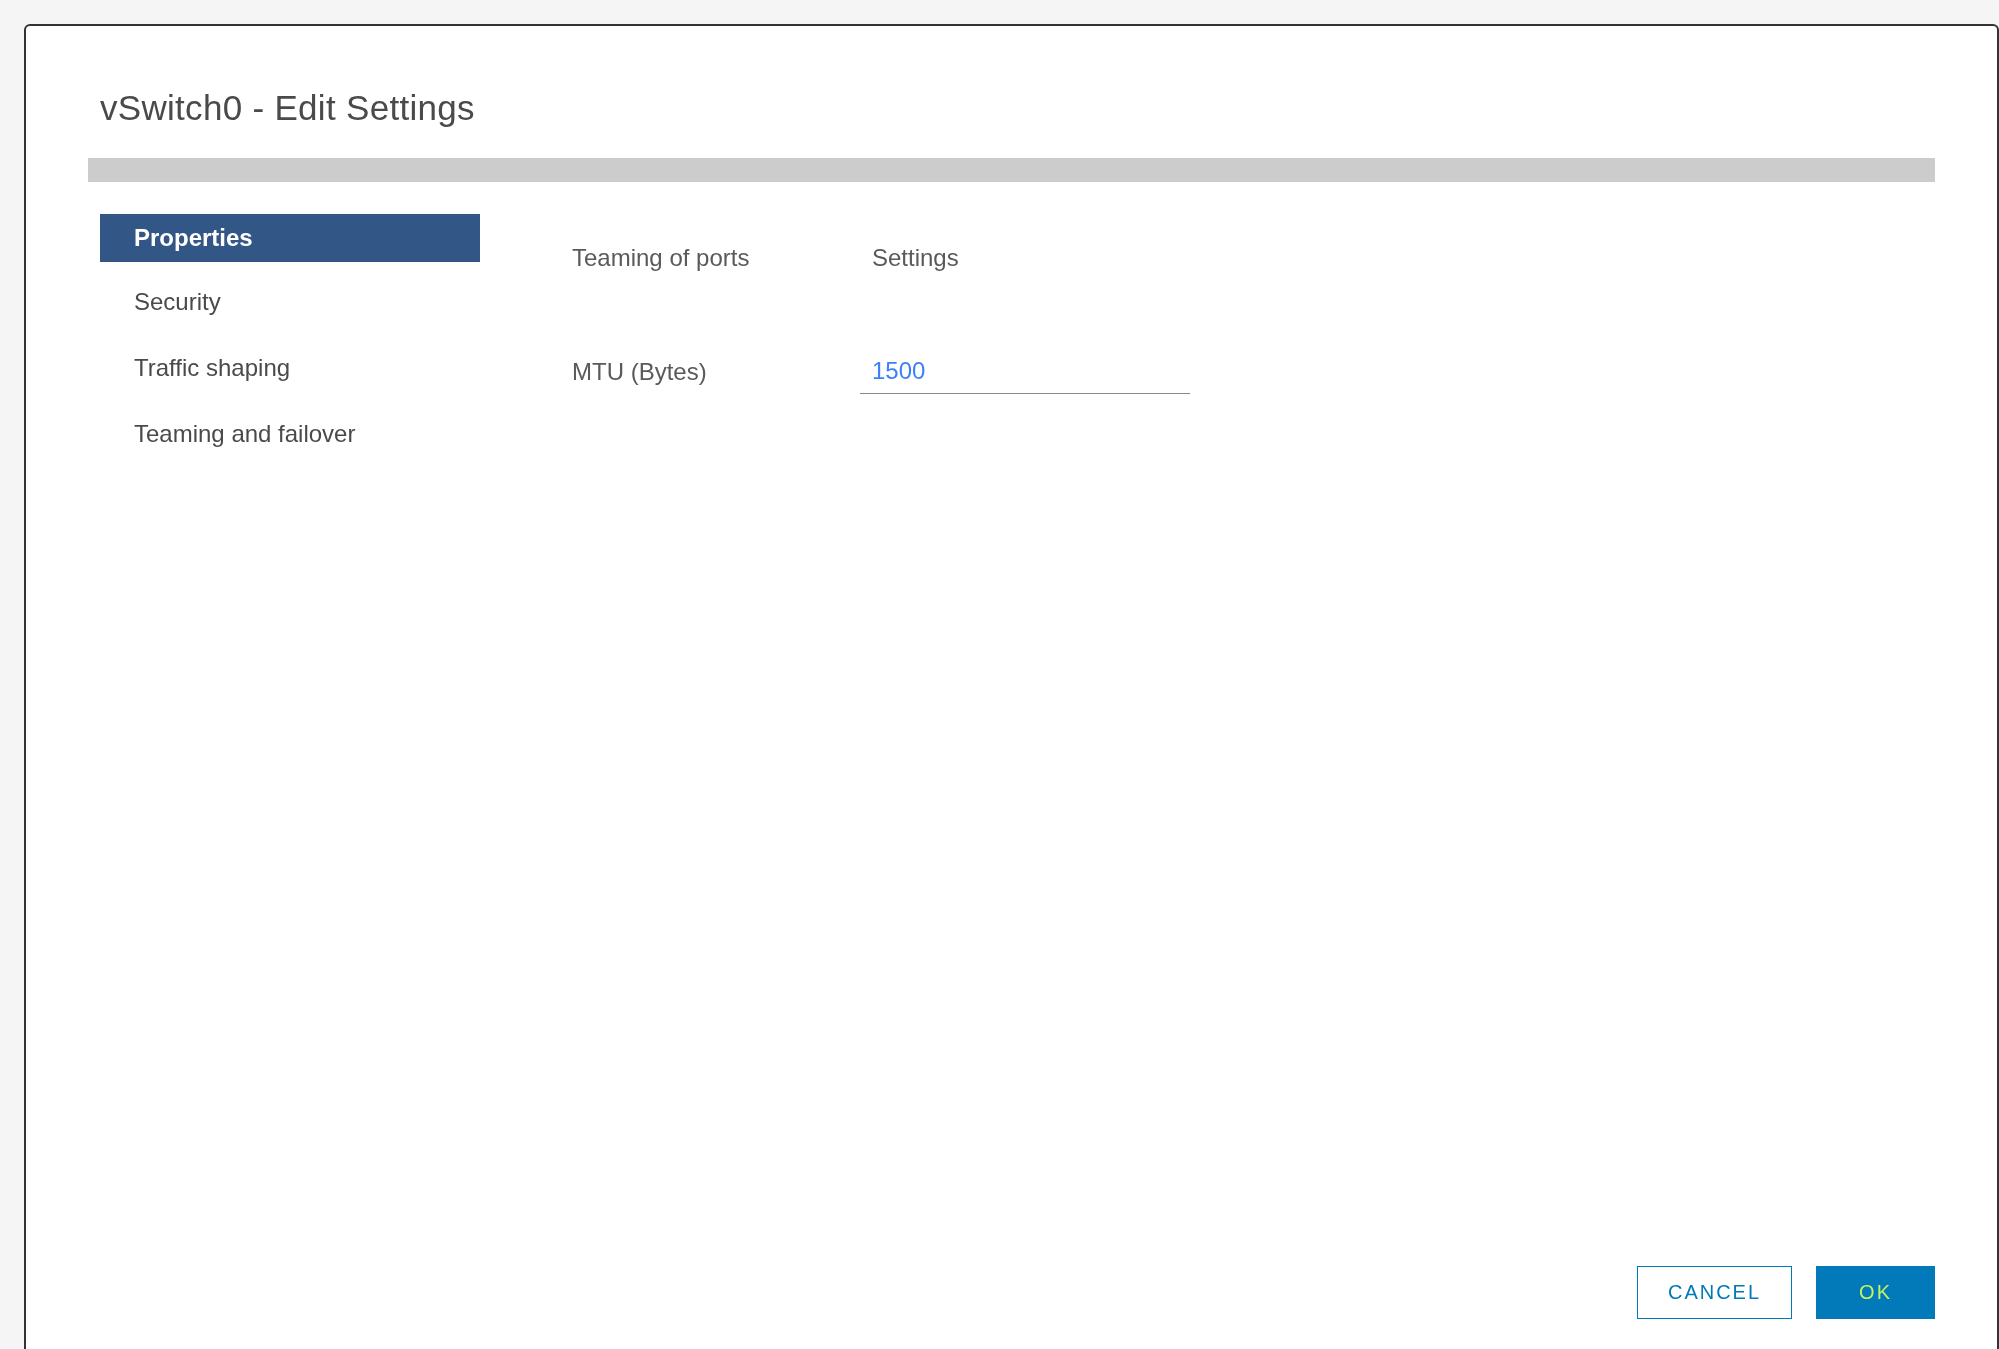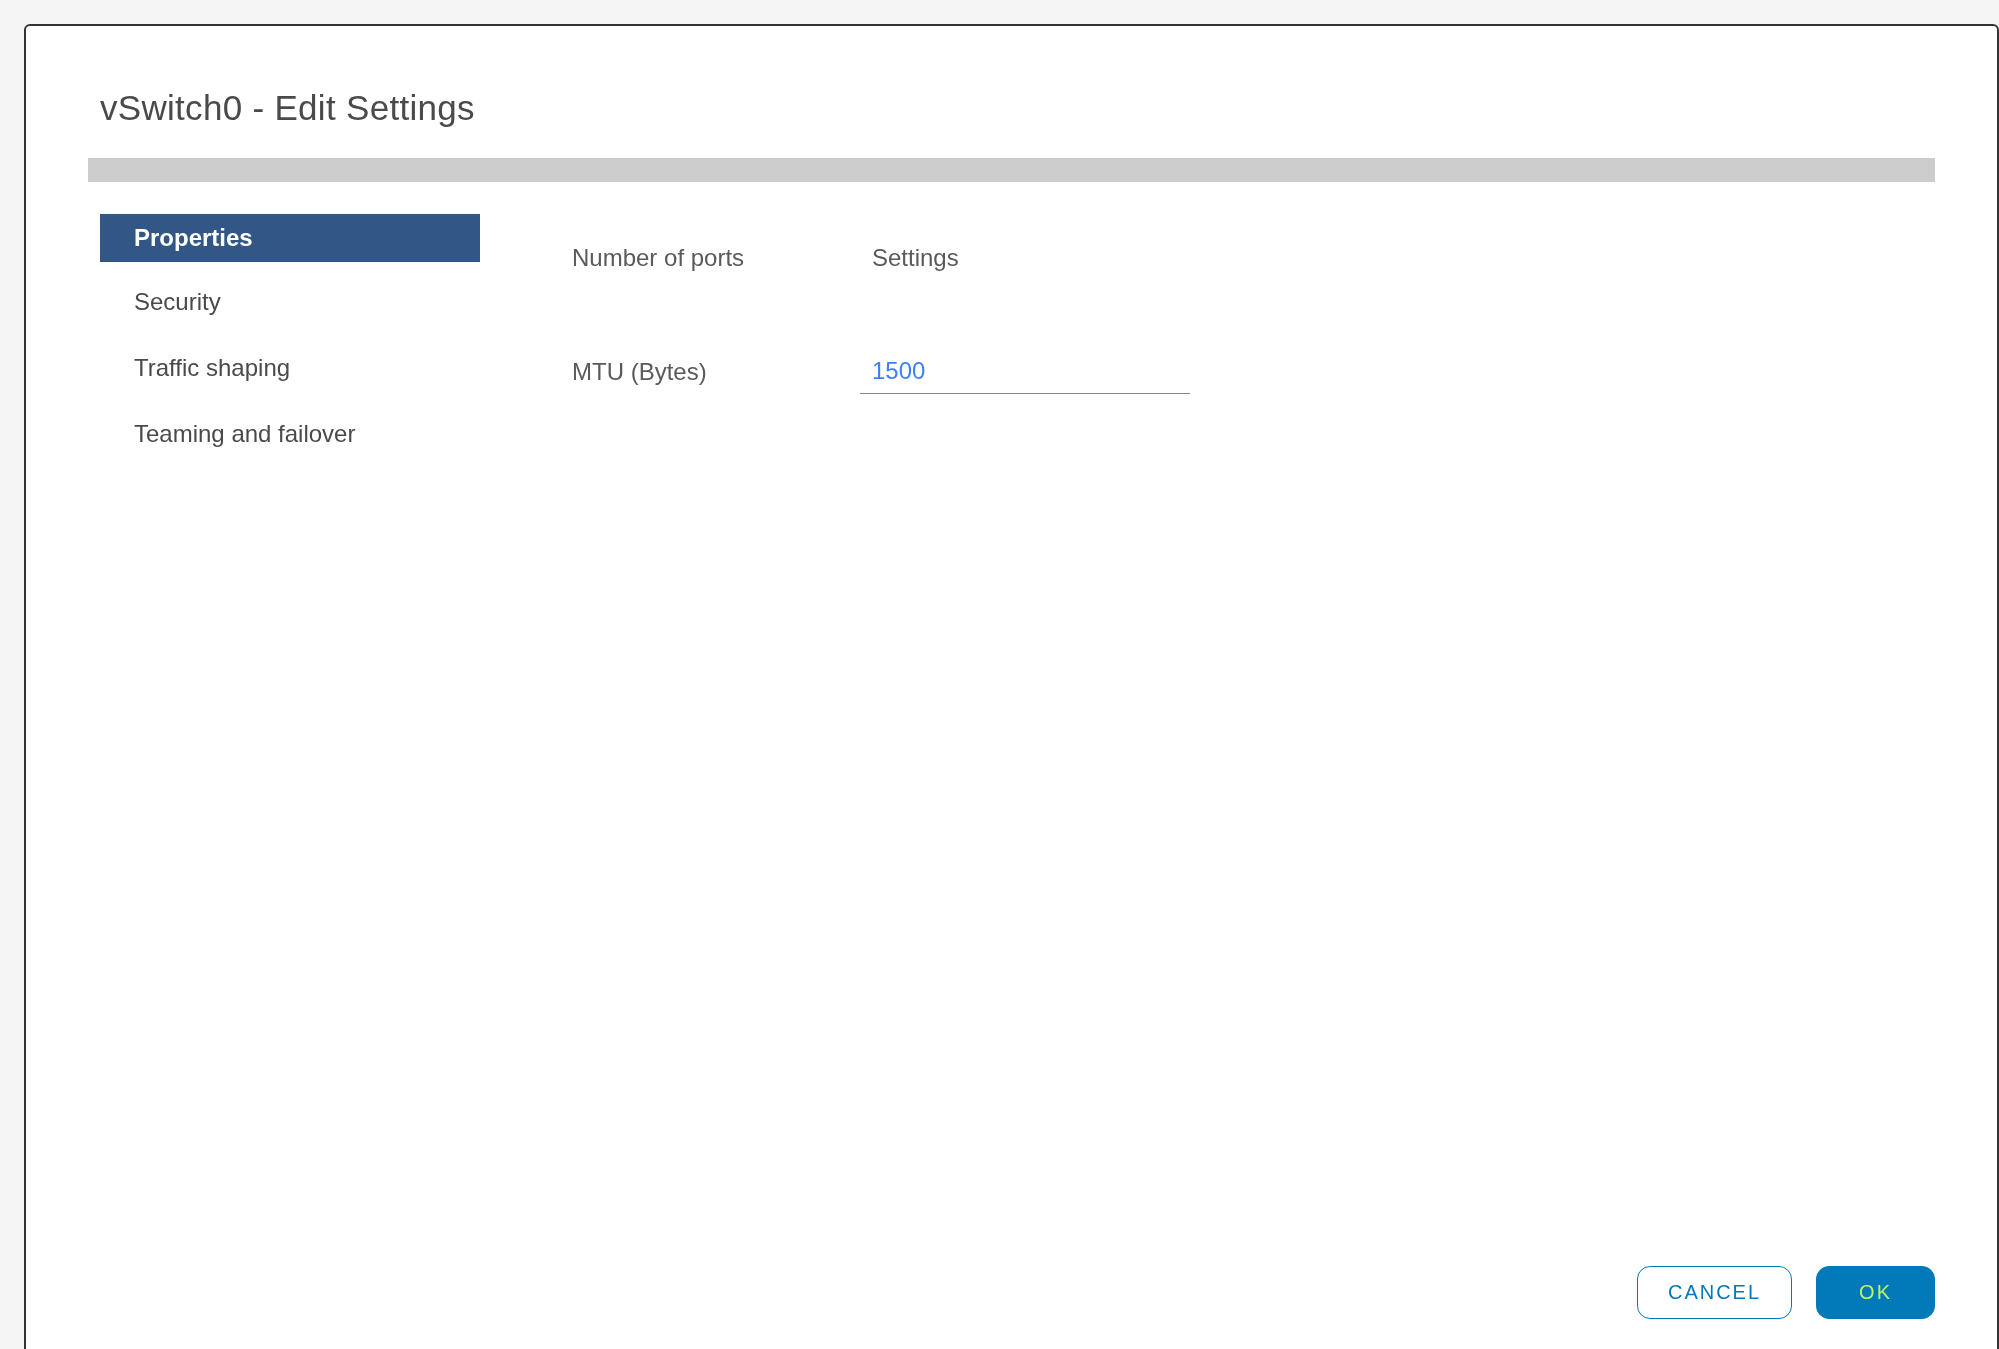--- a/index.html
+++ b/index.html
@@ -117,21 +117,21 @@
       display: flex;
       justify-content: flex-end;
       align-items: center;
       padding: 0 50px 40px 0;
       gap: 24px;
     }
     
     .btn {
       padding: 14px 30px;
       font-size: 20px;
-      border-radius: 13px;
+      border-radius: 0;
       cursor: pointer;
       font-weight: 500;
       letter-spacing: 2px;
       font-family: inherit;
     }
     
     .btn-cancel {
       background: #ffffff;
       color: #0279b8;
       border: 1px solid #0279b8;
@@ -187,21 +187,21 @@
       <div class="sidebar-item">
         <span>Traffic shaping</span>
       </div>
       <div class="sidebar-item">
         <span>Teaming and failover</span>
       </div>
     </div>
 
     <div class="content">
       <div class="form-row">
-        <div class="form-label">Number of ports</div>
+        <div class="form-label">Teaming of ports</div>
         <div class="form-value">Settings</div>
       </div>
       <div class="form-row">
         <div class="form-label">MTU (Bytes)</div>
         <input type="text" class="form-input" value="1500" style="">
       </div>
     </div>
   </div>
 
   <div class="dialog-footer">

